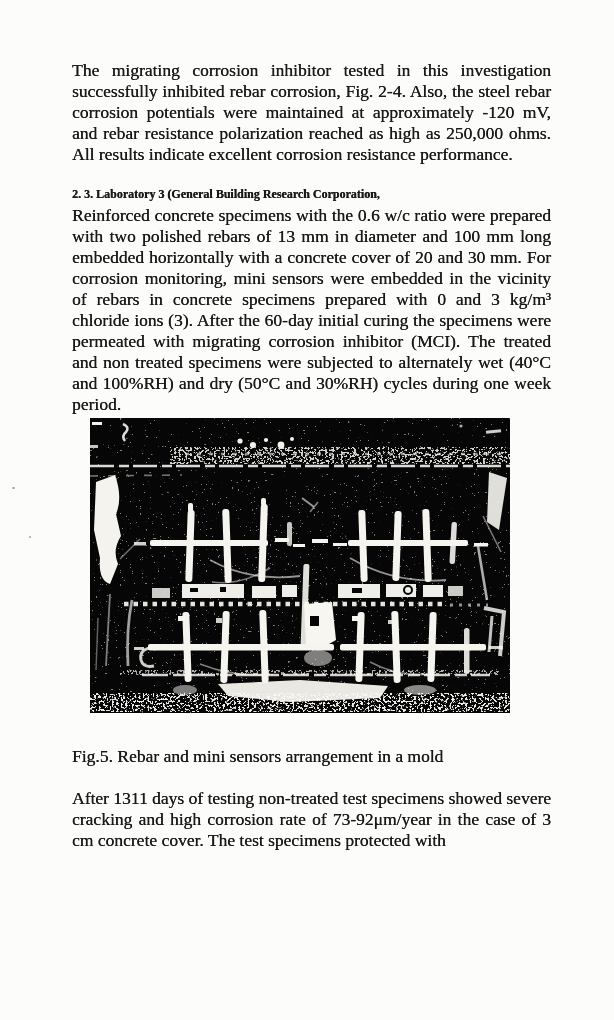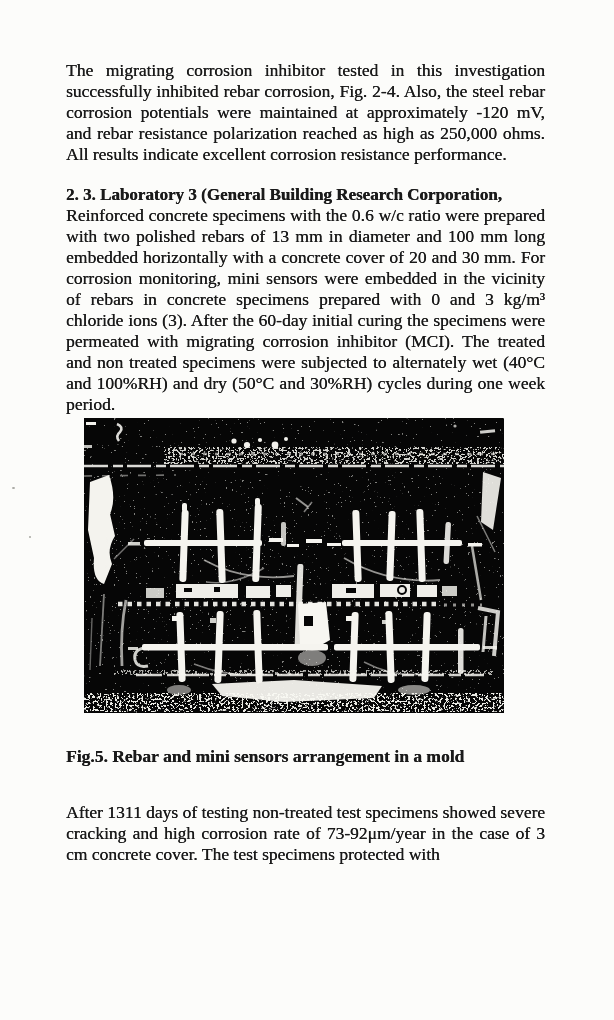--- a/index.html
+++ b/index.html
@@ -14,57 +14,56 @@
     overflow: hidden;
   }
   .page {
     position: absolute;
     inset: 0;
     font-family: "Liberation Serif", serif;
     color: #1a1a1a;
   }
   .content {
     position: absolute;
-    left: 66px;
+    left: 72px;
     top: 60px;
     width: 479px;
   }
   .body-text {
     margin: 0;
     font-size: 17.5px;
     line-height: 21px;
     text-align: justify;
     text-shadow: 0.25px 0 0 currentColor;
   }
   .heading {
     margin: 19px 0 0 0;
-    font-size: 17px;
+    font-size: 12px;
     line-height: 21px;
     font-weight: bold;
     text-align: left;
     text-shadow: 0.3px 0 0 currentColor;
   }
   .heading .hline {
     display: block;
     white-space: nowrap;
   }
   .figure {
     margin: 3px 0 0 18px;
     width: 420px;
     height: 295px;
     line-height: 0;
   }
   .figure svg { display: block; }
   .caption {
     margin: 33px 0 0 0;
     text-align: left;
-    font-weight: bold;
   }
   .para-results {
-    margin-top: 35px;
+    margin-top: 21px;
   }
   .speck {
     position: absolute;
     background: #a8a8a2;
     border-radius: 50%;
   }
   .speck1 { left: 12px; top: 487px; width: 3px; height: 2px; }
   .speck2 { left: 29px; top: 536px; width: 2px; height: 2px; }
 </style>
 </head>

